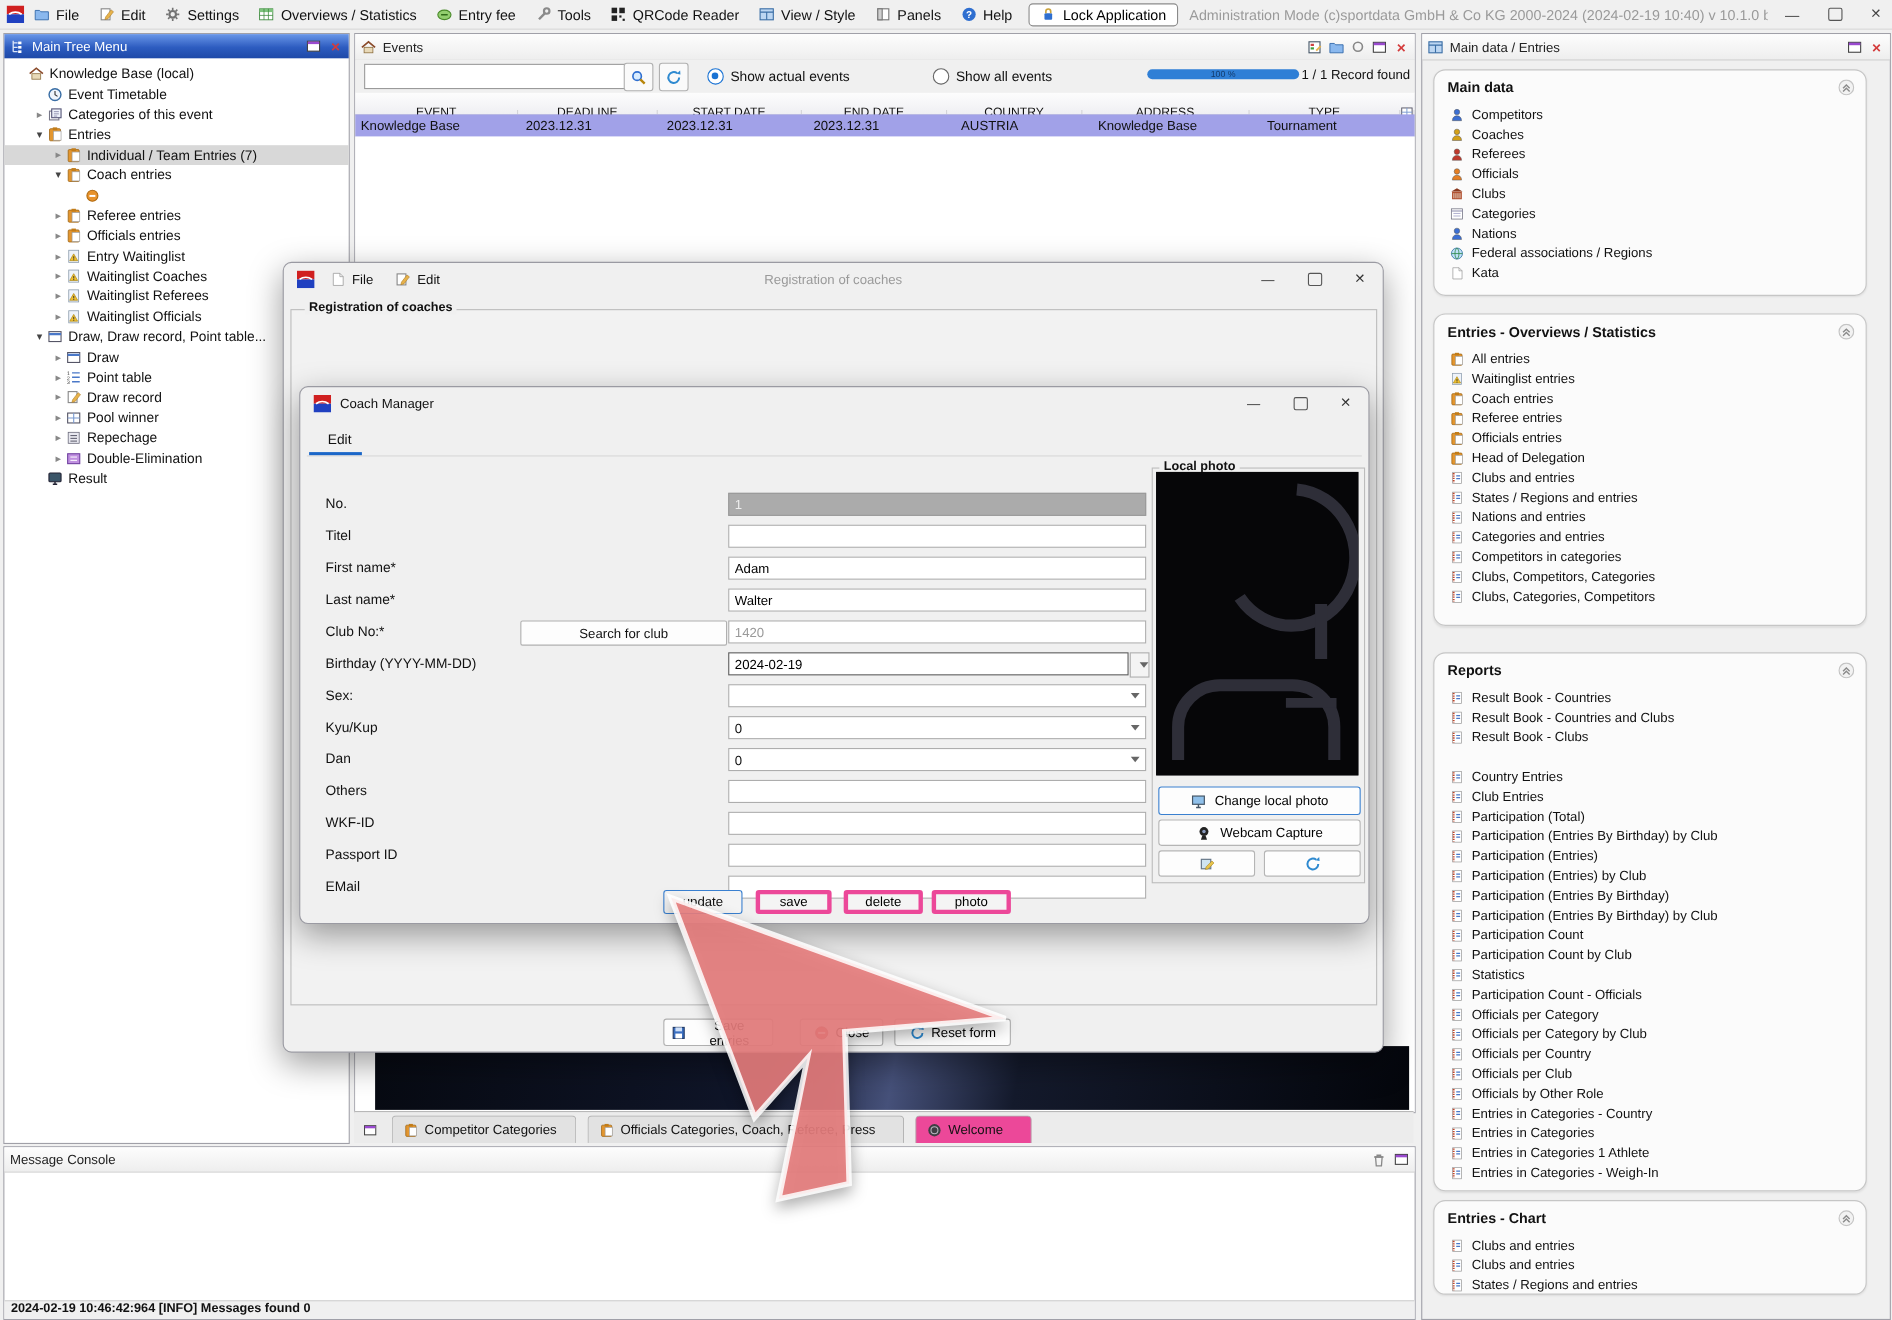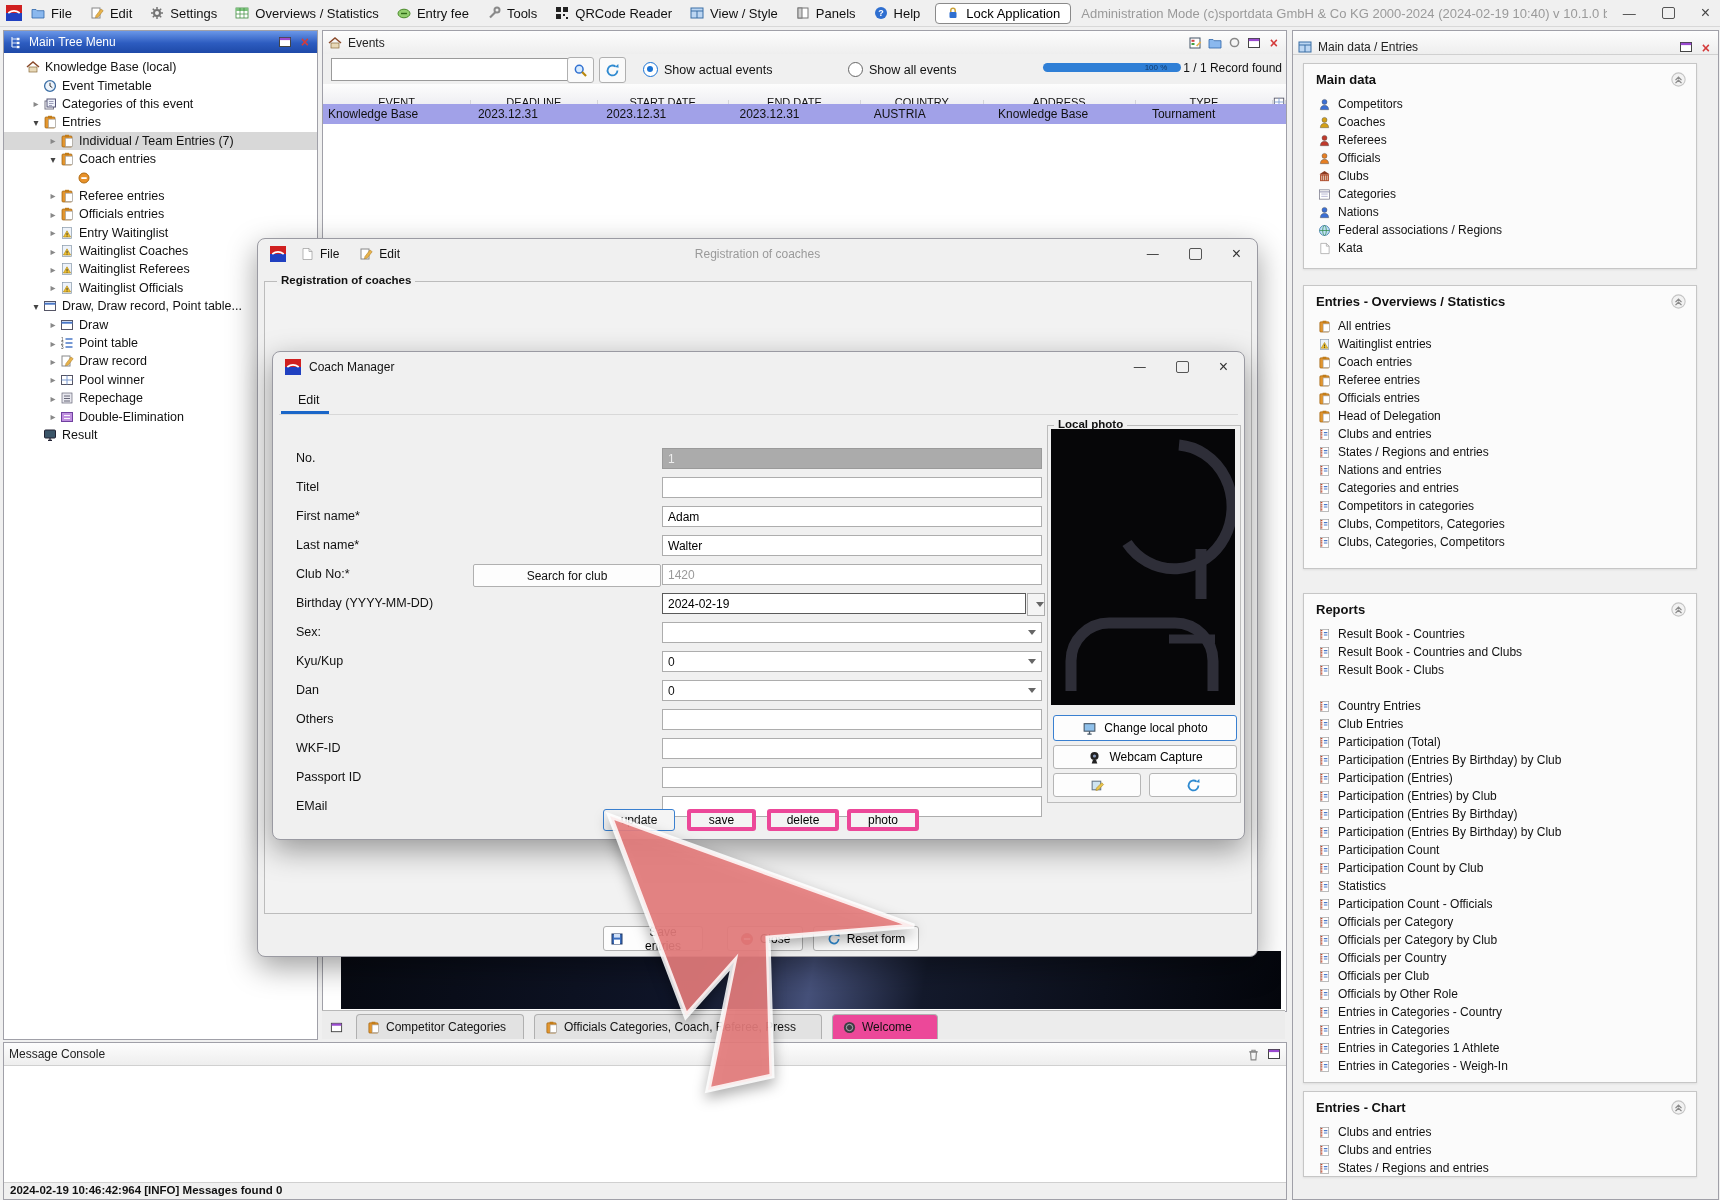--- a/index.html
+++ b/index.html
@@ -36,21 +36,21 @@
             border-bottom:1px solid #d8d8d8;display:flex;align-items:center;}
   .esearch{position:absolute;left:8px;top:4px;width:230px;height:21px;border:1px solid #9a9a9a;background:#fff;
            font-family:inherit;font-size:12px;padding:0 4px;}
   .sqbtn{position:absolute;top:3px;width:25px;height:24px;background:#fafafa;border:1px solid #b0b0b0;border-radius:3px;
          display:flex;align-items:center;justify-content:center;}
   .radio{position:absolute;top:8px;display:flex;align-items:center;gap:6px;font-size:12.5px;}
   .rdot{width:13px;height:13px;border-radius:50%;border:1px solid #666;background:#fff;position:relative;}
   .rdot.on{border-color:#1a73d4;}
   .rdot.on::after{content:"";position:absolute;left:2.5px;top:2.5px;width:6px;height:6px;border-radius:50%;background:#1a73d4;}
   .prog{position:absolute;left:720px;top:9px;width:138px;height:9px;border-radius:5px;background:#2f7fd6;}
-  .prog span{position:absolute;width:100%;text-align:center;font-size:8px;color:#123a6a;top:0;line-height:9px;padding-left:44px;}
+  .prog span{position:absolute;width:100%;text-align:center;font-size:8px;color:#123a6a;top:0;line-height:9px;}
   .reccount{position:absolute;right:4px;top:7px;font-size:12px;color:#111;}
   .ehead{position:absolute;left:0;top:53px;width:100%;height:20px;background:linear-gradient(180deg,#fdfdfd,#efeff3);
          border-bottom:1px solid #c8c8c8;display:flex;}
   .ehc{border-right:1px solid #d4d4d8;font-weight:normal;font-size:11px;display:flex;align-items:center;justify-content:center;margin-top:16px;}
   .erow{position:absolute;left:0;top:73px;width:100%;height:20px;background:#a1a1e8;display:flex;}
   .erc{display:flex;align-items:center;padding-left:5px;font-size:12px;overflow:hidden;white-space:nowrap;}
   .ebody{position:absolute;left:0;top:93px;width:100%;bottom:0;background:#fff;}
   .darkband{position:absolute;left:18px;top:920px;width:940px;height:58px;
       background:linear-gradient(100deg,#070a12 0%,#10162a 38%,#46517a 50%,#141a2c 62%,#04060c 100%);}
   
@@ -58,21 +58,21 @@
            border-top:1px solid #b8b8b8;display:flex;align-items:flex-end;gap:5px;}
   .tab{height:24px;display:flex;align-items:center;gap:6px;background:#e2e2e2;border:1px solid #b0b0b0;border-bottom:none;
        border-radius:4px 4px 0 0;padding:0 10px;font-size:12px;white-space:nowrap;}
   .tab.dark{background:#ec4899;}
   
   .console{position:absolute;left:3px;top:1042px;width:1282px;height:156px;background:#fff;border:1px solid #a0a0a8;}
   .cstatus{position:absolute;left:0;bottom:0;width:100%;height:17px;background:#f0f0f0;border-top:1px solid #d0d0d0;
            font-size:11.5px;font-weight:bold;padding:1px 6px;box-sizing:border-box;}
   
   .rpanel{position:absolute;left:1292px;top:30px;width:425px;height:1168px;background:#f0f0f0;border:1px solid #a0a0a8;}
-  .sec{position:absolute;left:10px;width:392px;background:#fbfbfb;border:1px solid #c6c6c6;border-radius:0;
+  .sec{position:absolute;left:10px;width:392px;background:#fbfbfb;border:1px solid #c6c6c6;border-radius:11px;
        box-shadow:0 1px 2px rgba(0,0,0,.08);overflow:hidden;}
   .sechead{display:flex;align-items:center;padding:8px 10px 6px 12px;font-size:13px;font-weight:bold;}
   .secitems{padding:2px 0 0 14px;}
   .sitem{height:18px;display:flex;align-items:center;gap:7px;font-size:12px;white-space:nowrap;}
   
   .fwin{position:absolute;background:#f0f0f0;border:1px solid #9a9aa2;border-radius:8px;
         box-shadow:0 10px 30px rgba(0,0,0,.38);}
   .fwtitle{height:30px;display:flex;align-items:center;gap:8px;padding:0 12px;position:relative;}
   .fwctr{position:absolute;top:0;right:0;height:30px;display:flex;align-items:center;gap:30px;padding-right:16px;color:#333;}
   .fwcenter{position:absolute;left:0;right:0;text-align:center;color:#9a9a9a;pointer-events:none;}
@@ -533,21 +533,21 @@
         </svg>
       <svg class="ic" width="14" height="14" viewBox="0 0 14 14">
           <rect x="1.5" y="2.5" width="11" height="9" fill="#fff" stroke="#444"></rect>
           <rect x="1.8" y="2.8" width="10.4" height="2.3" fill="#9a4ad0"></rect>
         </svg>
     </div>
     <div class="cstatus">2024-02-19 10:46:42:964 [INFO] Messages found 0</div>
   </div>
 
   <div class="rpanel">
-    <div class="ptitle-lt" style="height:23px;align-items:flex-end;">
+    <div class="ptitle-lt" style="height:23px;">
       <svg class="ic" width="14" height="14" viewBox="0 0 14 14">
           <rect x="1" y="2" width="12" height="10" fill="#bcd6f2" stroke="#3a6ea5"></rect>
           <path d="M1 5h12M7 5v7" stroke="#3a6ea5"></path>
         </svg>
       <span>Main data / Entries</span>
       <span class="sp"></span>
       <svg class="ic" width="14" height="14" viewBox="0 0 14 14">
           <rect x="1.5" y="2.5" width="11" height="9" fill="#fff" stroke="#444"></rect>
           <rect x="1.8" y="2.8" width="10.4" height="2.3" fill="#9a4ad0"></rect>
         </svg>

